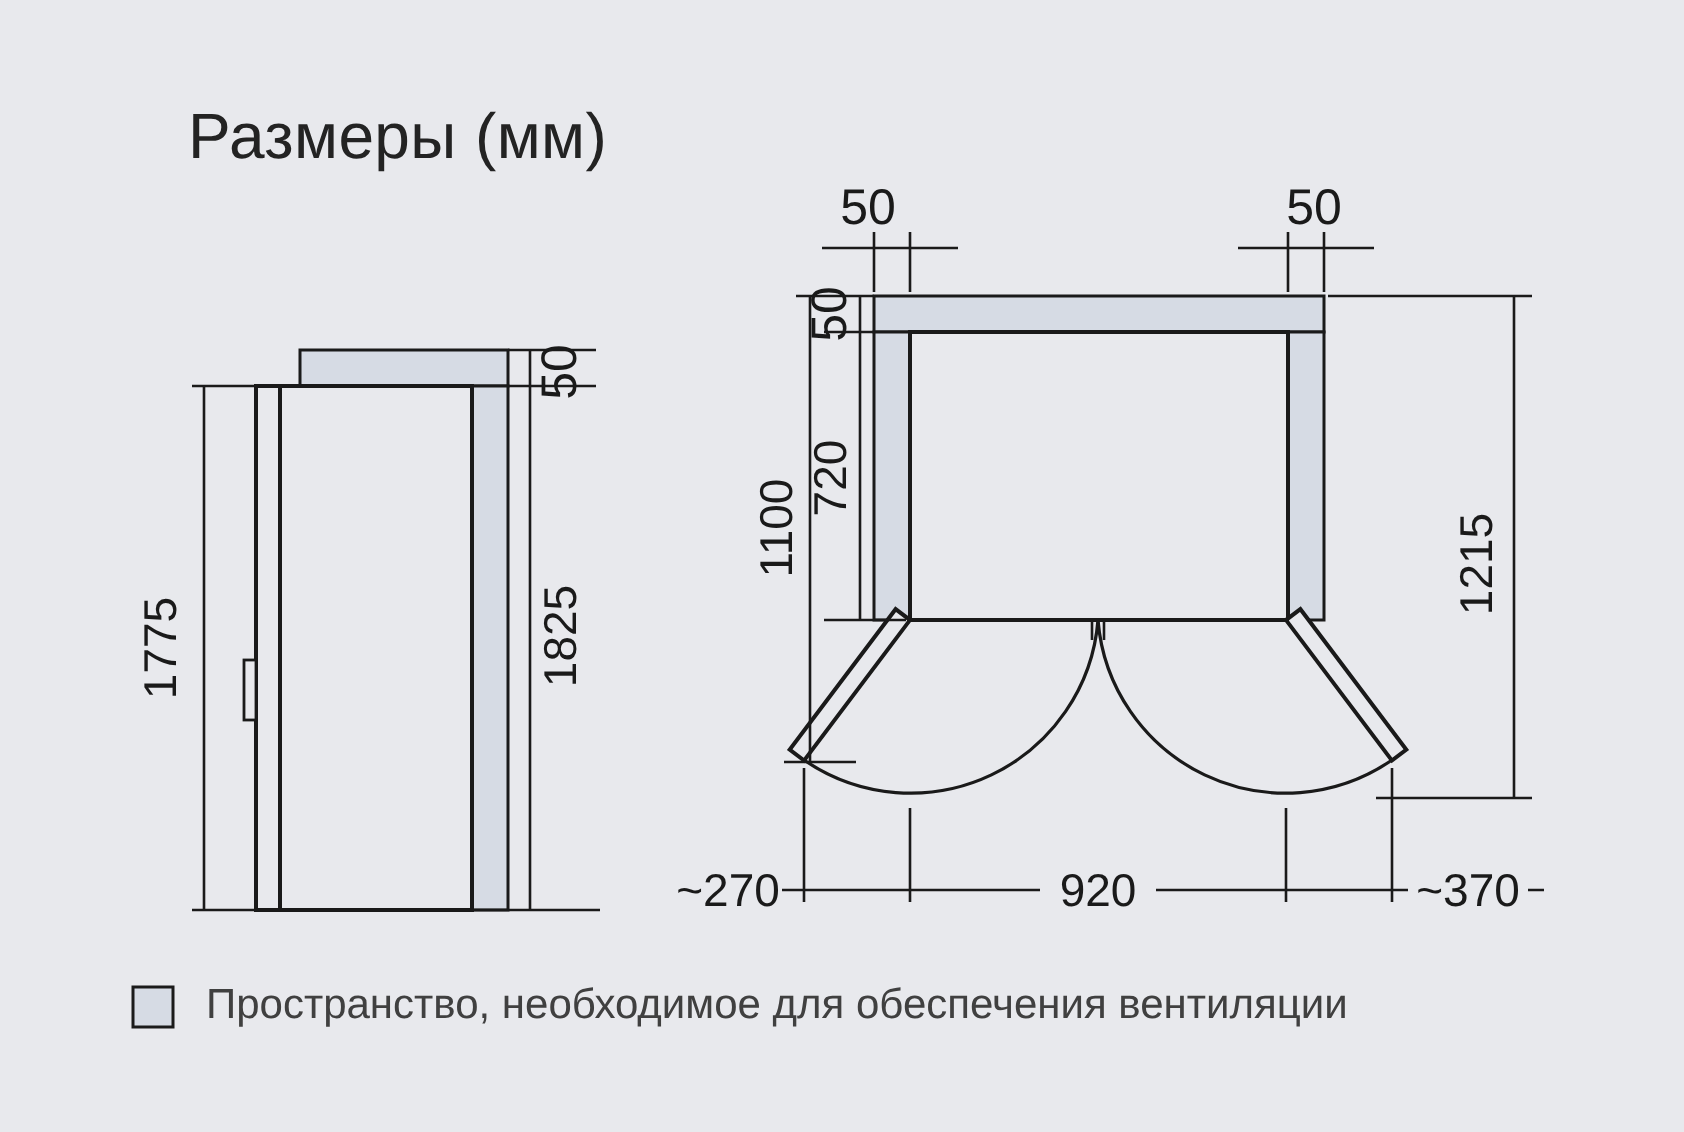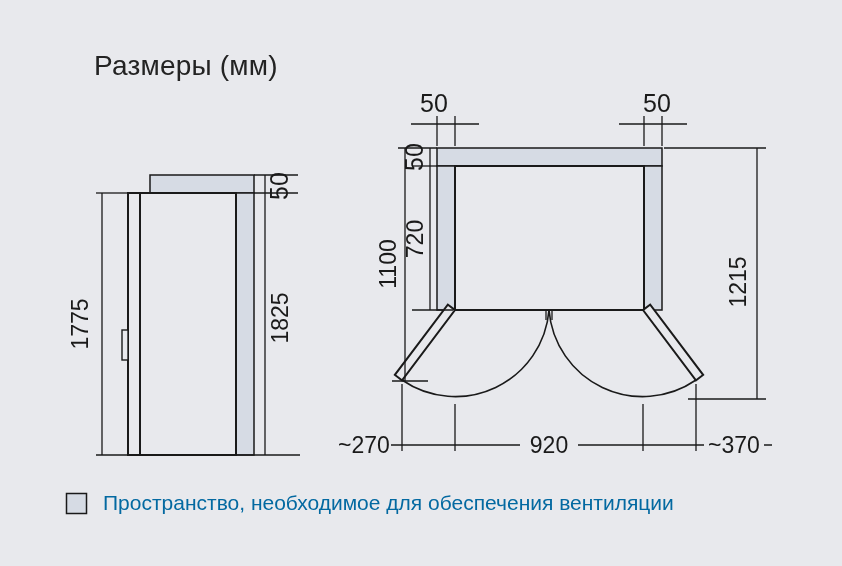--- a/index.html
+++ b/index.html
@@ -4,27 +4,27 @@
 <style>
   html,body{margin:0;padding:0}
   body{
     width:842px;height:566px;position:relative;overflow:hidden;
     background:#e8e9ed;
     font-family:"Liberation Sans", sans-serif;
   }
   .stage{position:absolute;inset:0}
   .title{
     position:absolute;left:94px;top:50px;
-    font-size:28px;color:#232323;letter-spacing:.2px;
+    font-size:32px;color:#232323;letter-spacing:.2px;
   }
   .legend{
     position:absolute;left:65px;top:491px;
     display:flex;align-items:center;gap:15px;
   }
-  .legend-label{font-size:21px;color:#0369a1}
+  .legend-label{font-size:21px;color:#404040}
   svg text{font-family:"Liberation Sans", sans-serif;fill:#1a1a1a;font-size:23px}
   svg text.big{font-size:25px}
   .ln{stroke:#1a1a1a;stroke-width:1.3;fill:none}
   .arc{stroke:#1a1a1a;stroke-width:1.6;fill:none}
   .body{fill:#e8e9ed;stroke:#1a1a1a;stroke-width:2}
   .vent{stroke:#1a1a1a;stroke-width:1.5}
   .mask{fill:#e8e9ed;stroke:none}
 </style>
 </head>
 <body>

